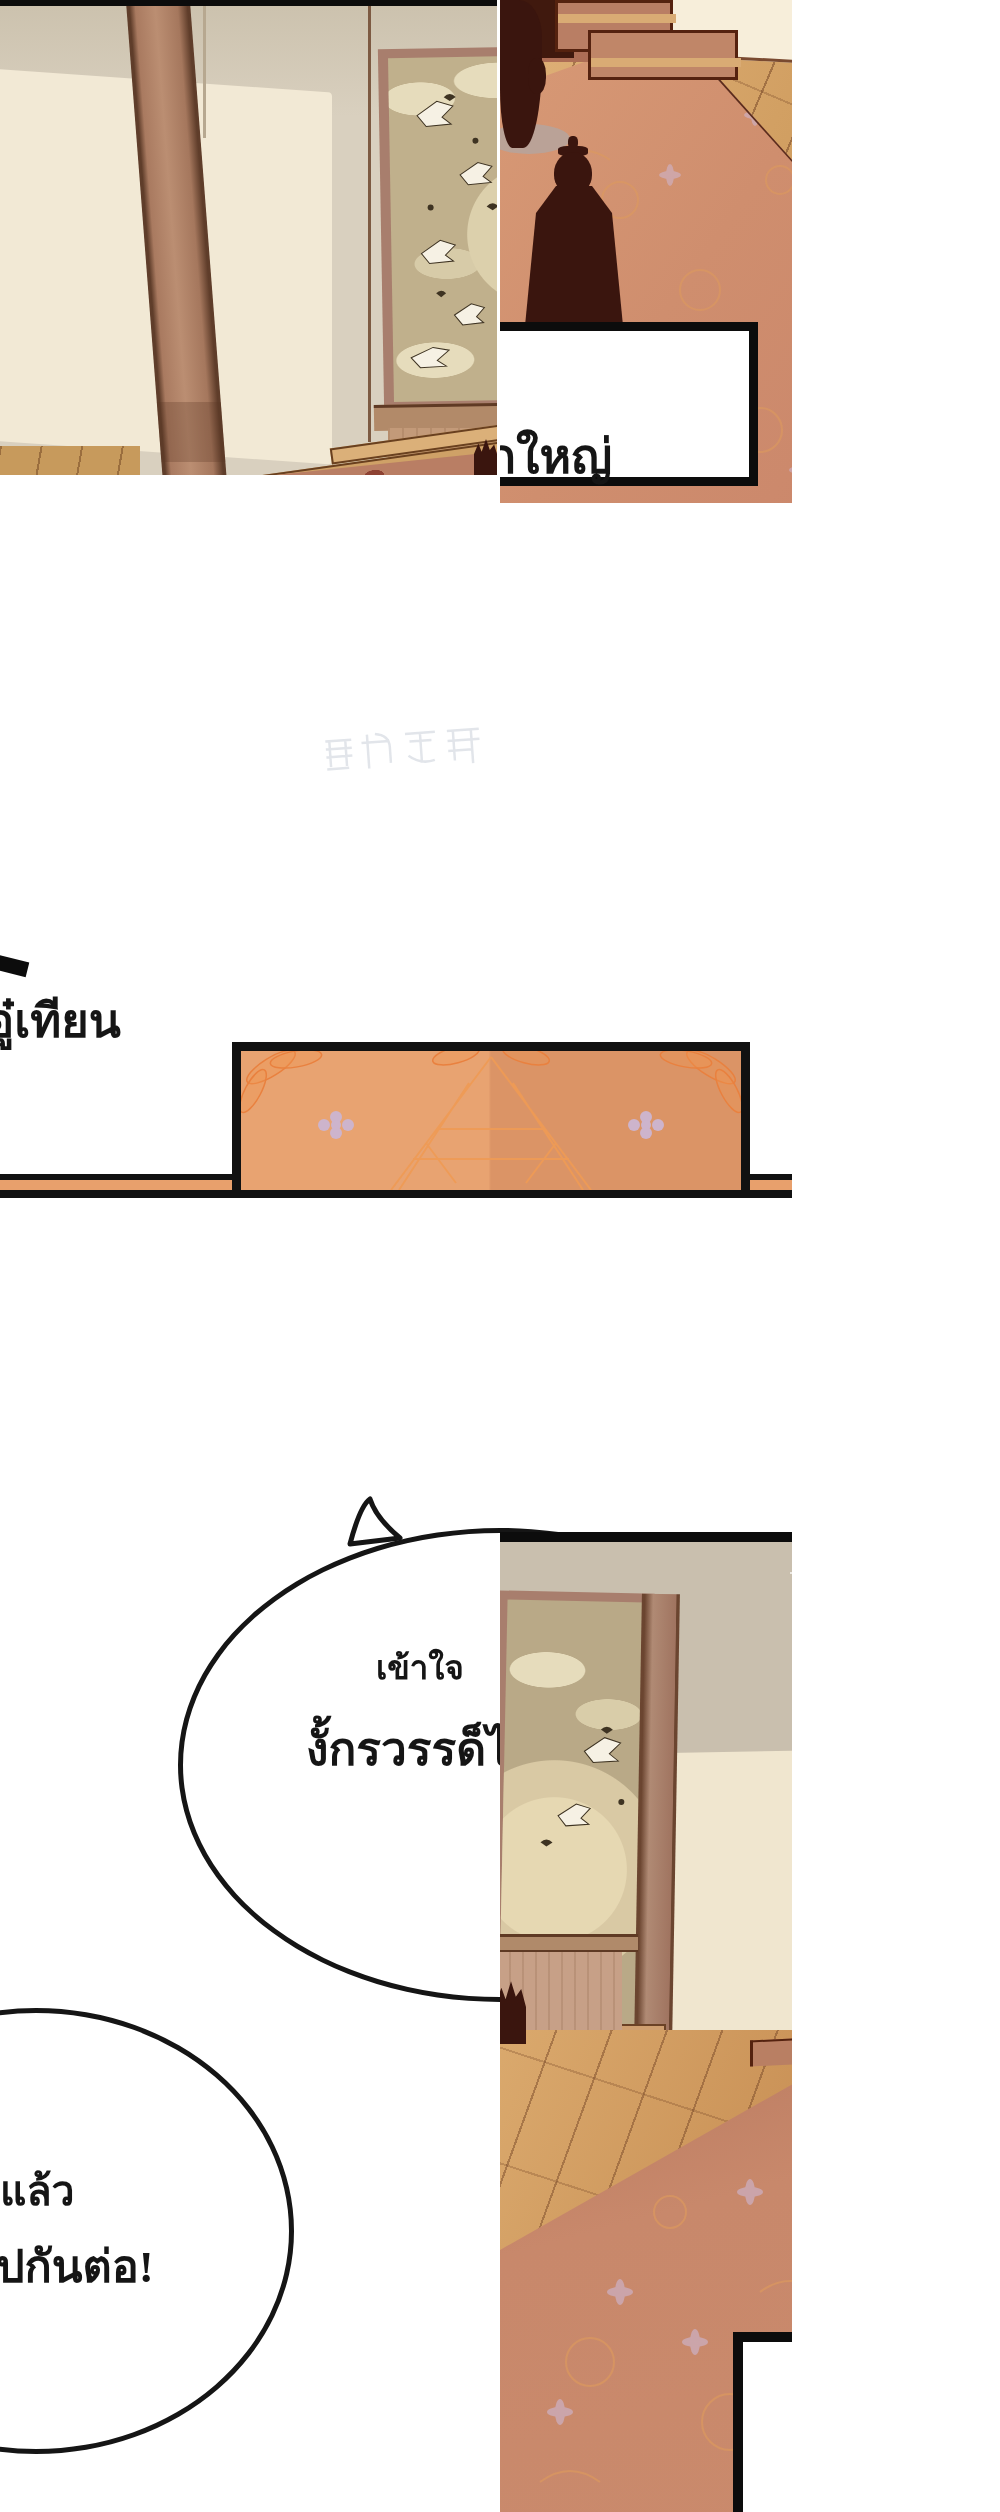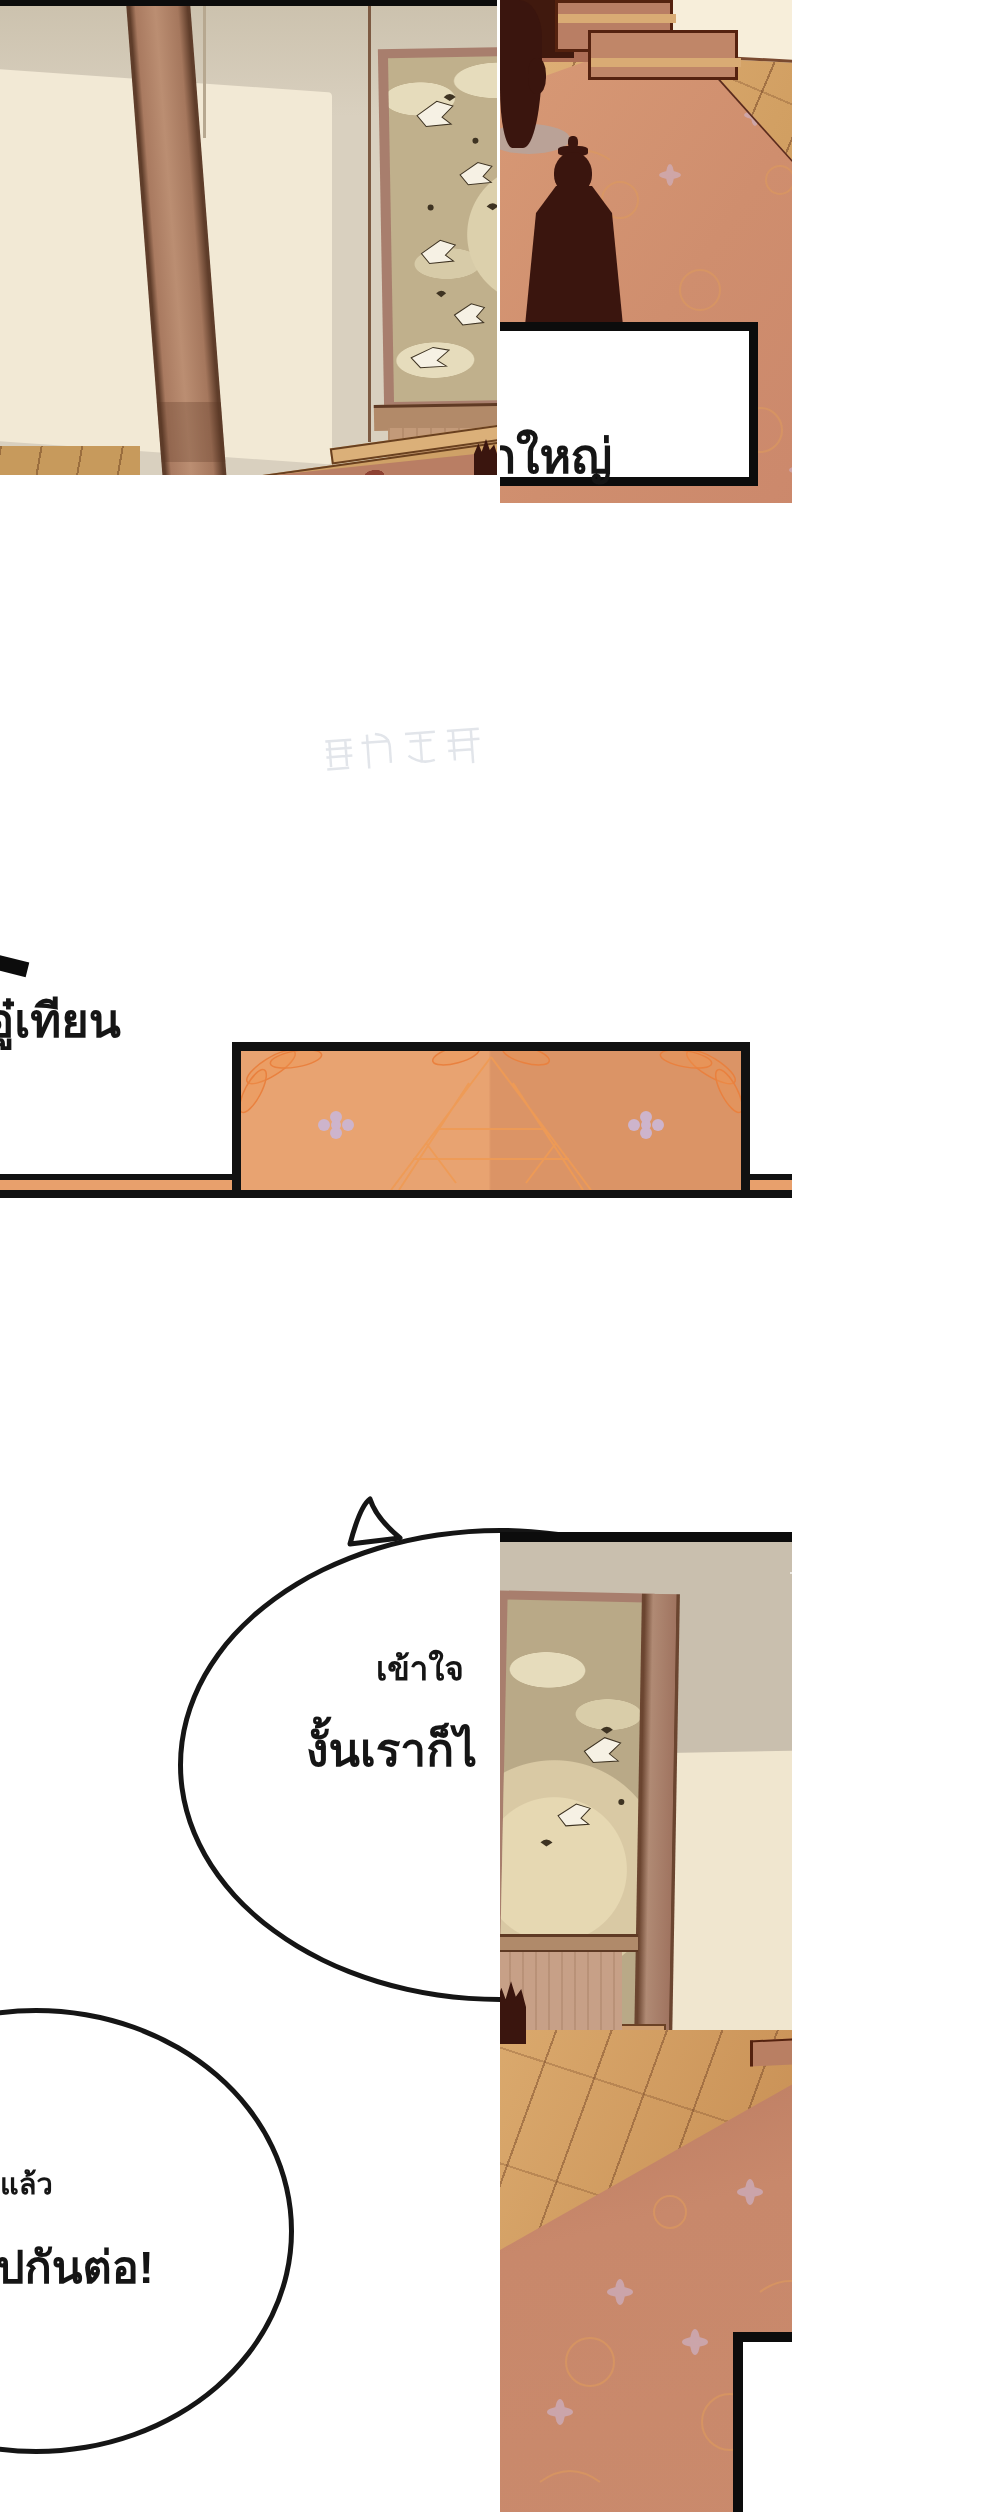--- a/index.html
+++ b/index.html
@@ -1,18 +1,18 @@
 <!DOCTYPE html>
 <html style="--ink: #0c0c0c; --sil: #3a150e; --wall: #d9d0bf; --wall-lit: #f2e9d5; --wall-lit2: #f0e6cf; --wall-taupe: #c9bfae; --wall-cream: #f7eeda; --frame: #a87e6d; --art: #c0b08c; --art-cloud: #e6dcbc; --brick: #b97e64; --carpet: #cf8e6e; --carpet3: #c8886b; --banner-left: #e8a371; --banner-right: #db9466; --strip-orange: #e8a06c; --flower-lav: #cdb4cc; --pattern-orange: #dd9a5e; --shadow: #b5a49e; --watermark: #dde1e7;"><head>
 <meta charset="utf-8">
 <style>
   html,body{margin:0;padding:0;background:#fff;}
   *{box-sizing:border-box;}
   .page{position:relative;width:792px;height:2512px;background:#ffffff;overflow:hidden;
-        font-family:Liberation Sans, sans-serif;}
+        font-family:Liberation Serif, serif;}
   .abs{position:absolute;}
   .txt{position:absolute;color:#151515;font-weight:700;white-space:nowrap;line-height:1.15;}
 
   
   .p1{left:0;top:25;width:497px;height:475px;background:var(--wall);border-top:6px solid var(--ink);overflow:hidden;z-index:3;}
   .p1-shade{left:0;top:0;width:100%;height:110px;background:linear-gradient(#ccc2ae, rgba(204,194,174,0));}
   .p1-lit{left:-24px;top:74px;width:356px;height:372px;background:var(--wall-lit);transform:skewY(4deg);border-radius:4px;}
   .p1-seam{left:203px;top:0;width:3px;height:132px;background:#b7a890;}
   .p1-pillar{left:126px;top:-4px;width:64px;height:485px;transform:skewX(4.4deg);transform-origin:top left;
      background:linear-gradient(90deg,#5f3d2a 0 3px,#a97a60 14%,#bb8e72 45%,#a5775d 80%,#5f3d2a calc(100% - 3px));}
@@ -92,21 +92,21 @@
   
   .wm{left:322px;top:724px;width:164px;height:50px;transform:rotate(-4deg);opacity:.85;}
 
   
   .ellipse{position:absolute;background:#fff;border:5px solid #151515;border-radius:50%;z-index:1;}
   .e1{left:178px;top:1528px;width:644px;height:474px;}
   .e2{left:-222px;top:2008px;width:516px;height:446px;}
   .e1-tail{left:344px;top:1494px;width:60px;height:54px;z-index:2;}
   .t-understand{left:376px;top:1650px;font-size:33px;z-index:2;}
   .t-then{left:306px;top:1724px;font-size:46px;z-index:2;}
-  .t-already{left:0;top:2168px;font-size:29px;z-index:2;}
+  .t-already{left:0;top:2168px;font-size:41px;z-index:2;}
   .t-continue{left:-4px;top:2242px;font-size:45px;z-index:2;}
 
   
   .p3{left:500px;top:1532px;width:500px;height:980px;background:var(--wall-taupe);
       border-top:10px solid var(--ink);overflow:hidden;z-index:3;}
   .p3-lit{left:168px;top:208px;width:332px;height:300px;background:var(--wall-lit2);transform:skewY(-1deg);}
   .p3-paint{left:-6px;top:50px;width:156px;height:452px;background:var(--frame);transform:rotate(1.2deg);padding:9px;}
   .p3-art{position:relative;width:100%;height:100%;overflow:hidden;background:
      radial-gradient(circle 110px at 38% 62%, #e6d8b2 0 72px, #d9c9a4 73px 109px, rgba(0,0,0,0) 110px),
      radial-gradient(64px 30px at 30% 16%, var(--art-cloud) 58%, rgba(0,0,0,0) 60%),
@@ -289,21 +289,21 @@
   </div>
   <div class="abs strip strip-l"></div>
   <div class="abs strip strip-r"></div>
   <div class="abs strip-b"></div>
 
   <div class="ellipse e1"></div>
   <svg class="abs e1-tail" viewBox="0 0 60 54">
     <path d="M6,50 Q16,12 26,5 Q32,24 56,44 Z" fill="#fff" stroke="#151515" stroke-width="5" stroke-linejoin="round"></path>
   </svg>
   <div class="txt t-understand">เข้าใจ</div>
-  <div class="txt t-then">งั้นเราก็ไ</div>
+  <div class="txt t-then">งั้กรวรรด็ไ</div>
 
   <div class="ellipse e2"></div>
   <div class="txt t-already">แล้ว</div>
   <div class="txt t-continue">ปกันต่อ!</div>
 
   <div class="abs p3">
     <div class="abs p3-lit"></div>
     <div class="abs p3-sparks"></div>
     <div class="abs p3-paint">
       <div class="p3-art">

